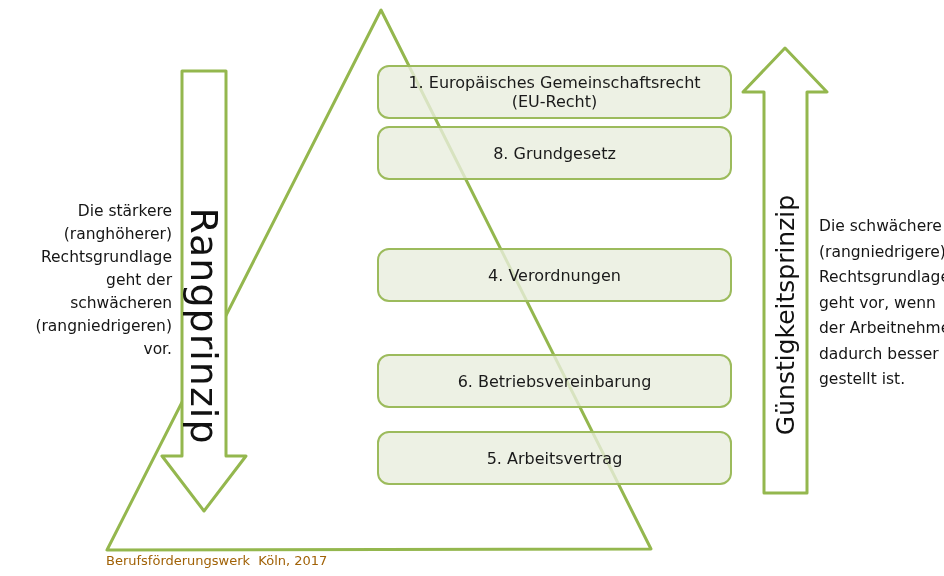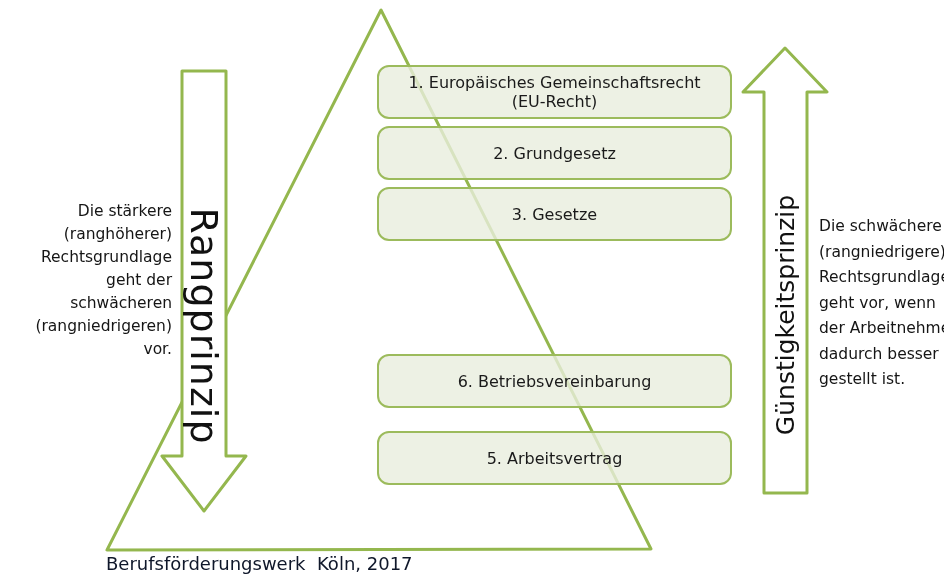--- a/index.html
+++ b/index.html
@@ -51,39 +51,39 @@
   .side-text.left{
     right:796px;top:200px;width:170px;
     text-align:right;line-height:23px;
   }
   .side-text.right{
     left:795px;top:214px;width:165px;
     text-align:left;line-height:25.5px;
   }
   .footer{
     position:absolute;left:82px;top:553px;z-index:3;
-    font-size:18px;color:#0f172a;
+    font-size:13px;color:#a16207;
     white-space:pre;
   }
 </style>
 </head>
 <body>
 
 <div class="canvas">
 
   <svg class="shapes" width="944" height="576" viewBox="0 0 944 576">
     <polygon class="pyramid-outline" points="357,10 83,550 627,549"></polygon>
     <polygon class="arrow-shape" points="158,71 202,71 202,456 222,456 180,511 138,456 158,456"></polygon>
     <polygon class="arrow-shape" points="761,48 803,92 783,92 783,493 740,493 740,92 719,92"></polygon>
   </svg>
 
   <div class="level" style="top:65px">1. Europäisches Gemeinschaftsrecht
 (EU-Recht)</div>
-  <div class="level" style="top:126px">2. Grundgesetz</div>
-  <div class="level" style="top:187px">3. Gesetze</div>
+  <div class="level" style="top:126px">8. Grundgesetz</div>
+  <div class="level" style="top:248px">4. Verordnungen</div>
   <div class="level" style="top:354px">6. Betriebsvereinbarung</div>
   <div class="level" style="top:431px">5. Arbeitsvertrag</div>
 
   <div class="vlabel left">Rangprinzip</div>
   <div class="vlabel right">Günstigkeitsprinzip</div>
 
   <div class="side-text left">Die stärkere
 (ranghöherer)
 Rechtsgrundlage
 geht der

